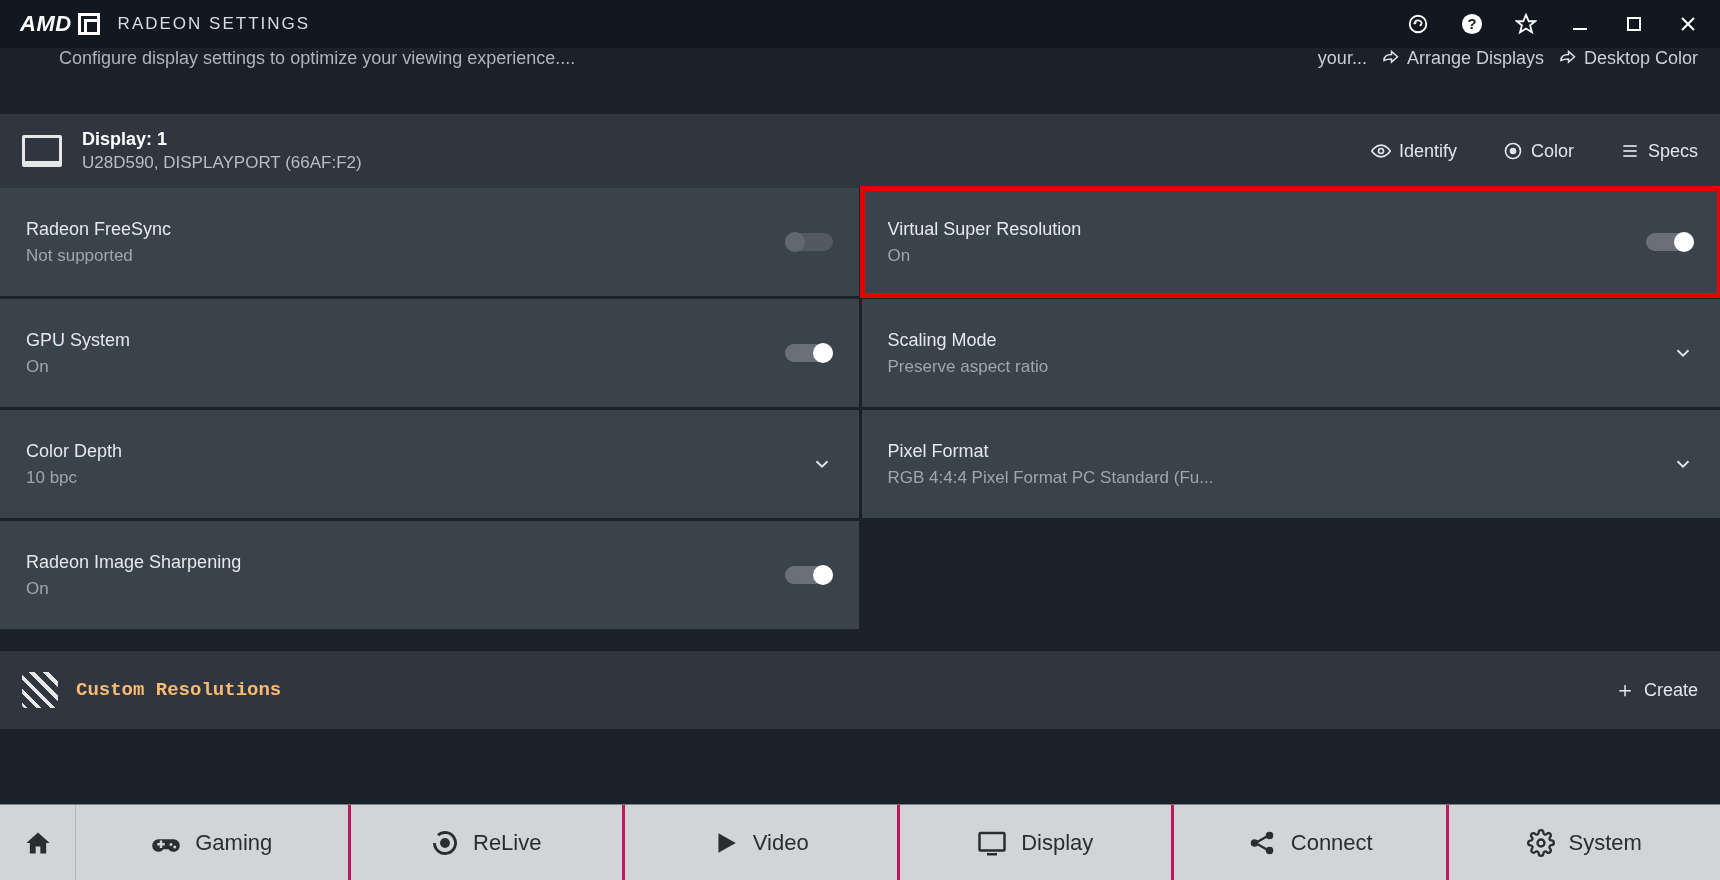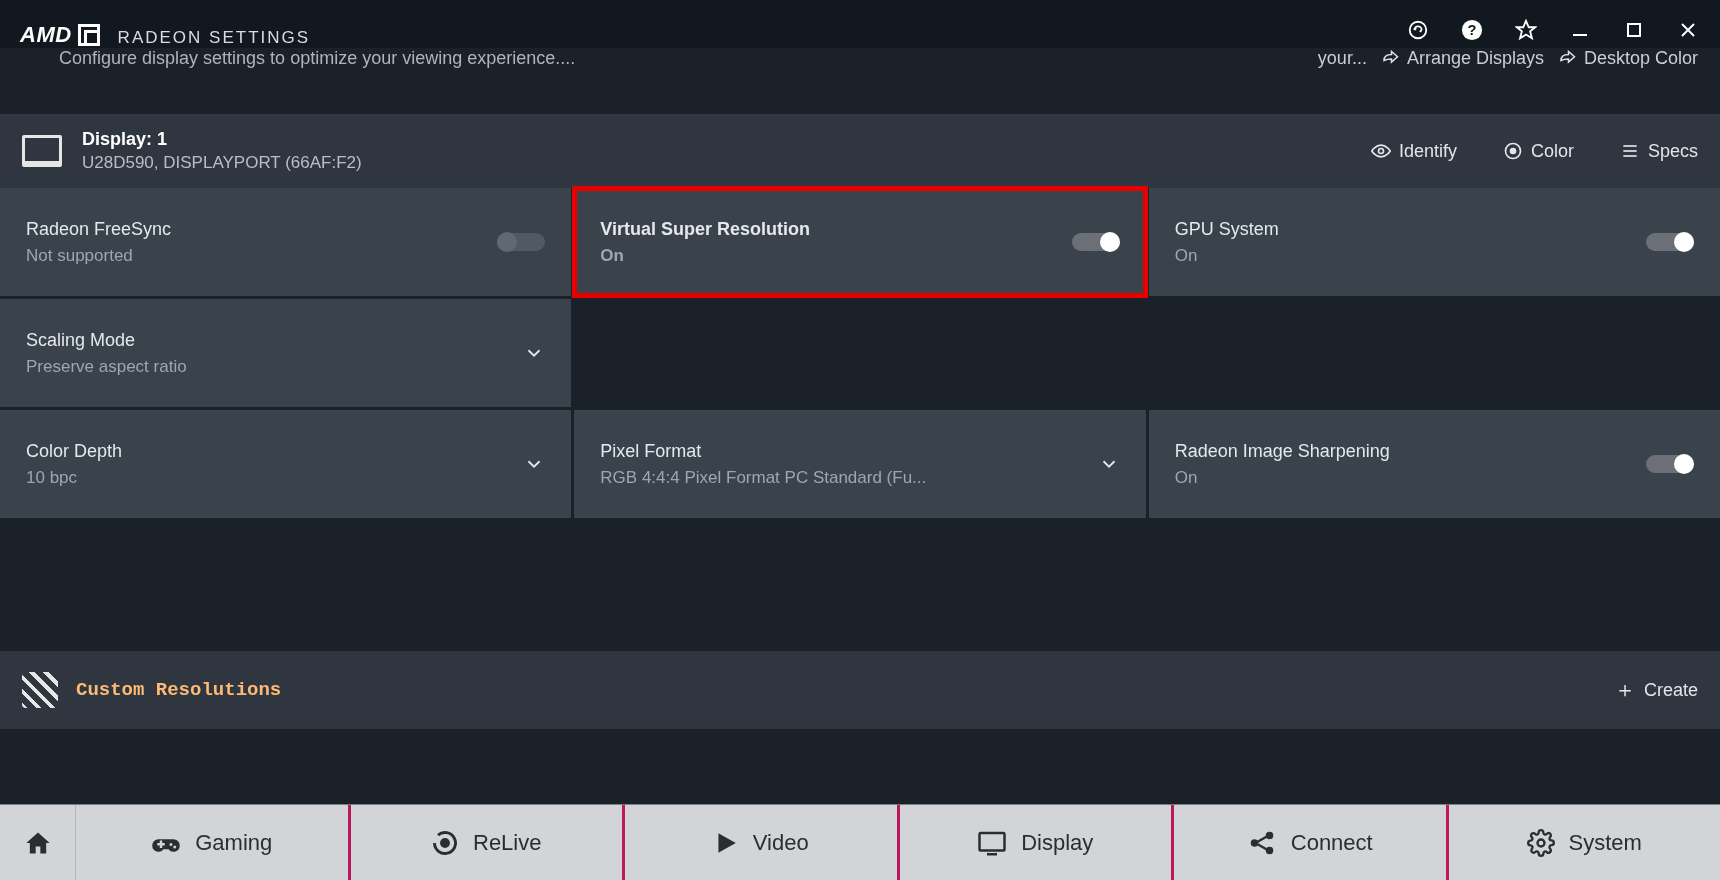--- a/index.html
+++ b/index.html
@@ -11,21 +11,21 @@
     color: #c8cdd3;
     overflow: hidden;
     display: flex;
     flex-direction: column;
   }
 
   
   .titlebar {
     height: 48px;
     display: flex;
-    align-items: flex-end;
+    align-items: center;
     padding: 0 14px 0 20px;
     background: #111820;
     gap: 18px;
   }
   .amd-logo {
     position: relative;
     display: flex;
     align-items: center;
     gap: 6px;
     font-weight: 800;
@@ -94,35 +94,35 @@
   .display-meta .name { font-weight:600; color:#fff; font-size:18px; }
   .display-meta .port { color:#b9bec5; font-size:17px; }
   .display-bar .spacer { flex:1; }
   .display-action { display:flex; align-items:center; gap:8px; color:#e2e5ea; font-size:18px; cursor:pointer;}
   .display-action + .display-action { margin-left: 26px;}
   .mini-icon{width:20px;height:20px;display:flex;align-items:center;justify-content:center;}
 
   
   .settings-grid {
     display:grid;
-    grid-template-columns: repeat(3, 1fr);
+    grid-template-columns: repeat(2, 1fr);
     gap: 3px;
     background:#1a2129;
     padding: 0 0 0 0;
   }
   .tile {
     background:#3a424c;
     height: 108px;
     padding: 22px 26px;
     display:flex;
     align-items:center;
     justify-content:space-between;
     gap: 16px;
   }
-  .tile.highlight { outline: 5px solid #e80000; outline-offset:-3px;font-weight:bold; }
+  .tile.highlight { outline: 5px solid #e80000; outline-offset:-3px; }
   .tile-text { display:flex; flex-direction:column; gap:6px; overflow:hidden; }
   .tile-title { color:#e5e8ec; font-size:18px; }
   .tile-value { color:#9fa6af; font-size:17px; white-space:nowrap; overflow:hidden; text-overflow:ellipsis;}
   .toggle {
     position:relative; width:48px; height:18px; border-radius:10px;
     background:#6b7078;
   }
   .toggle.on { background:#6b7078; }
   .toggle .knob { position:absolute; top:-1px; width:20px; height:20px; border-radius:50%; background:#fff; }
   .toggle.on .knob { right:0; }

